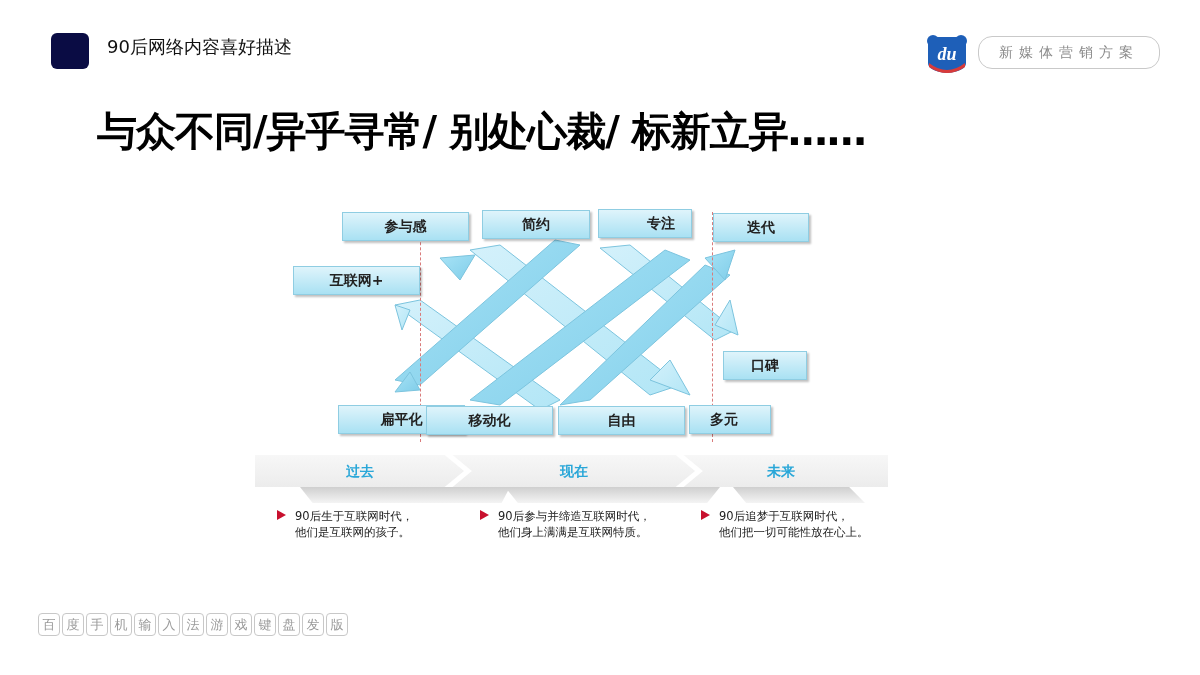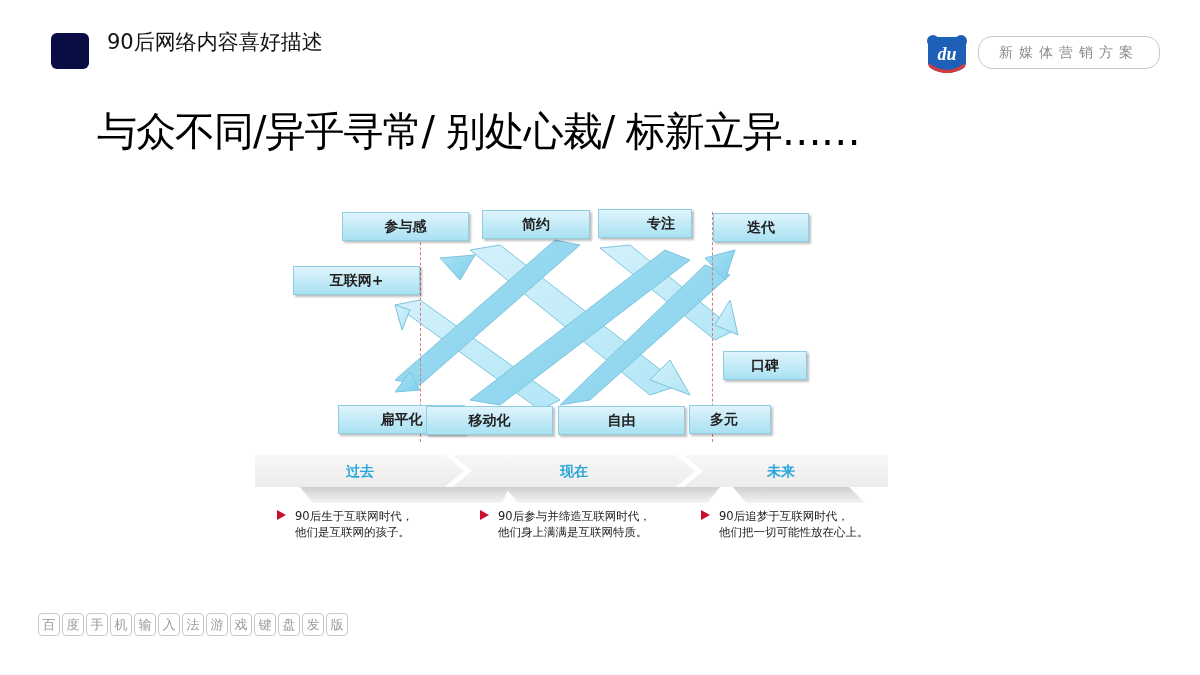--- a/index.html
+++ b/index.html
@@ -1,26 +1,26 @@
 <!DOCTYPE html>
 <html><head>
   <meta charset="utf-8">
   <style>
     * { box-sizing: border-box; margin: 0; padding: 0; }
     html, body { width: 1200px; height: 675px; background: #ffffff; overflow: hidden; }
     body { position: relative; font-family: "DejaVu Sans", "Liberation Sans", sans-serif; color: #111; }
 
     .header-square { position: absolute; left: 51px; top: 33px; width: 38px; height: 36px; background: #0a0c44; border-radius: 6px; }
-    .header-title { position: absolute; left: 107px; top: 28px; font-size: 21px; color: #111; letter-spacing: 0px; }
+    .header-title { position: absolute; left: 107px; top: 35px; font-size: 18px; color: #111; letter-spacing: 0px; }
 
     .logo { position: absolute; left: 925px; top: 33px; width: 44px; height: 42px; }
     .brand-pill { position: absolute; left: 978px; top: 36px; width: 182px; height: 33px; border: 1.5px solid #c9c9c9; border-radius: 14px;
       display: flex; align-items: center; justify-content: center; font-size: 14px; color: #8a8a8a; letter-spacing: 6px; }
 
-    .headline { position: absolute; left: 97px; top: 104px; font-size: 40px; font-weight: normal; color: #000; letter-spacing: -1px; white-space: nowrap; }
+    .headline { position: absolute; left: 97px; top: 104px; font-size: 40px; font-weight: bold; color: #000; letter-spacing: -1px; white-space: nowrap; }
 
     .diagram { position: absolute; left: 0; top: 0; width: 1200px; height: 675px; }
 
     .kw-box { position: absolute; height: 29px; background: linear-gradient(#dff4fb, #a9e1f3); border: 1px solid #8fcde2;
       box-shadow: 2px 2px 2px rgba(0,0,0,0.25); display: flex; align-items: center; justify-content: center;
       font-size: 14px; font-weight: bold; color: #222; }
 
     .dash-line { position: absolute; width: 0; border-left: 1.5px dashed #d97b7b; }
 
     .timeline-bar { position: absolute; left: 255px; top: 455px; width: 633px; height: 32px; background: linear-gradient(#f7f7f7, #ececec); }

